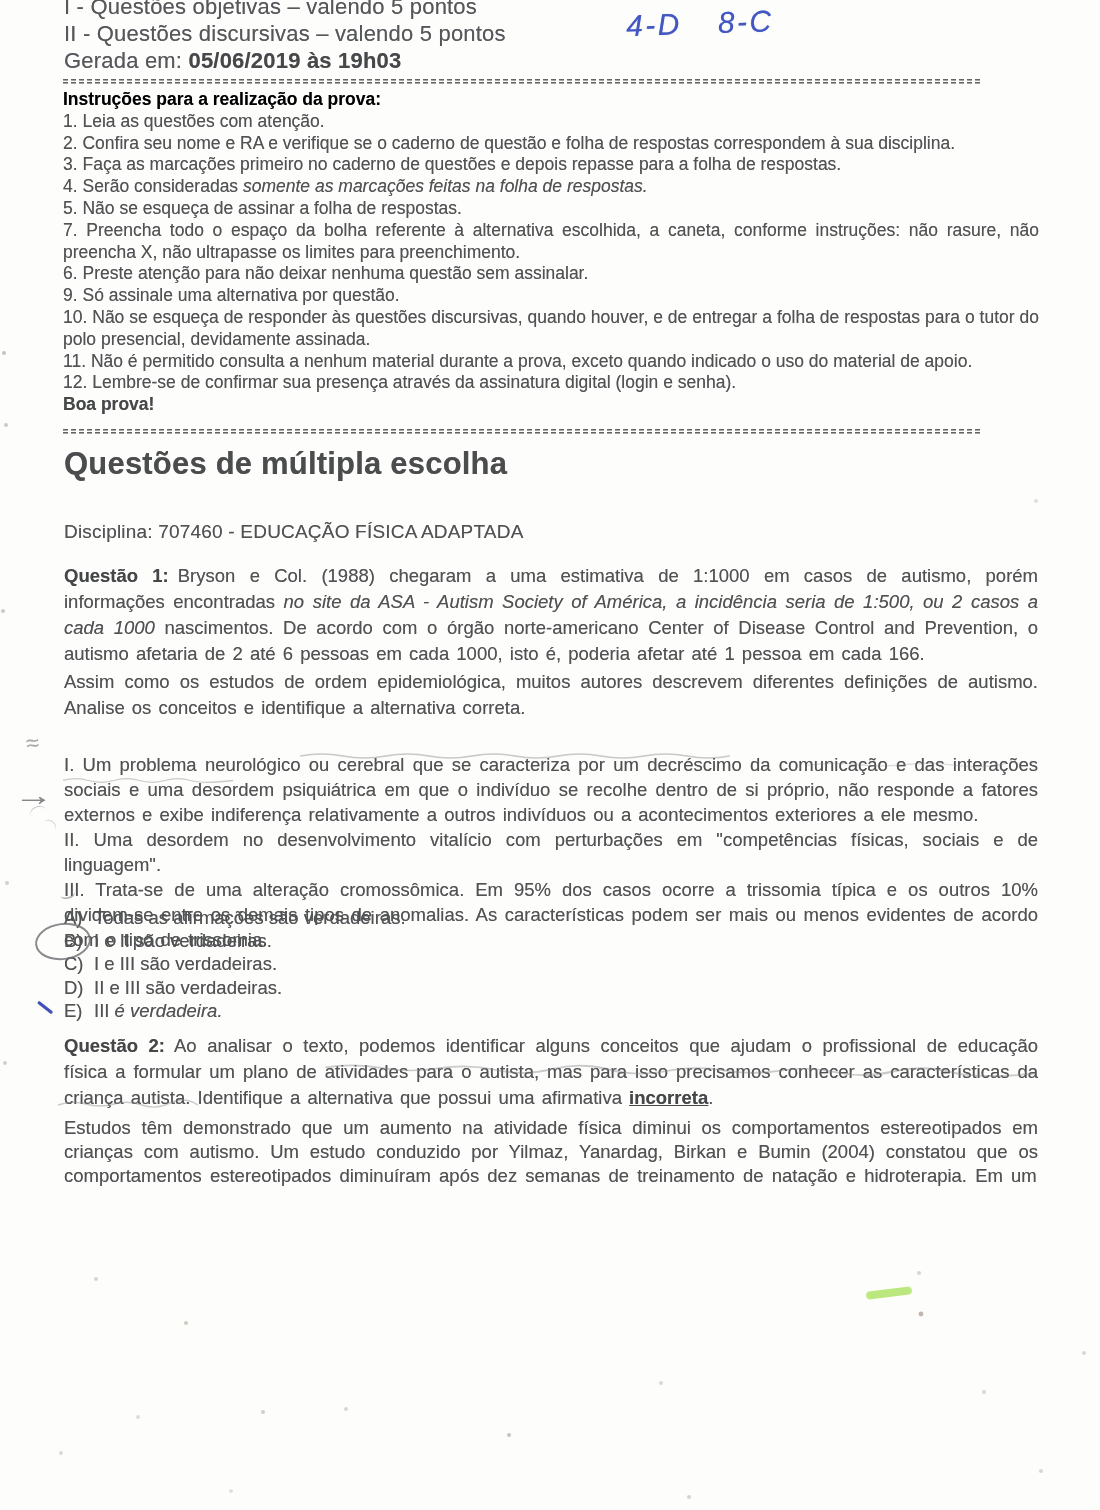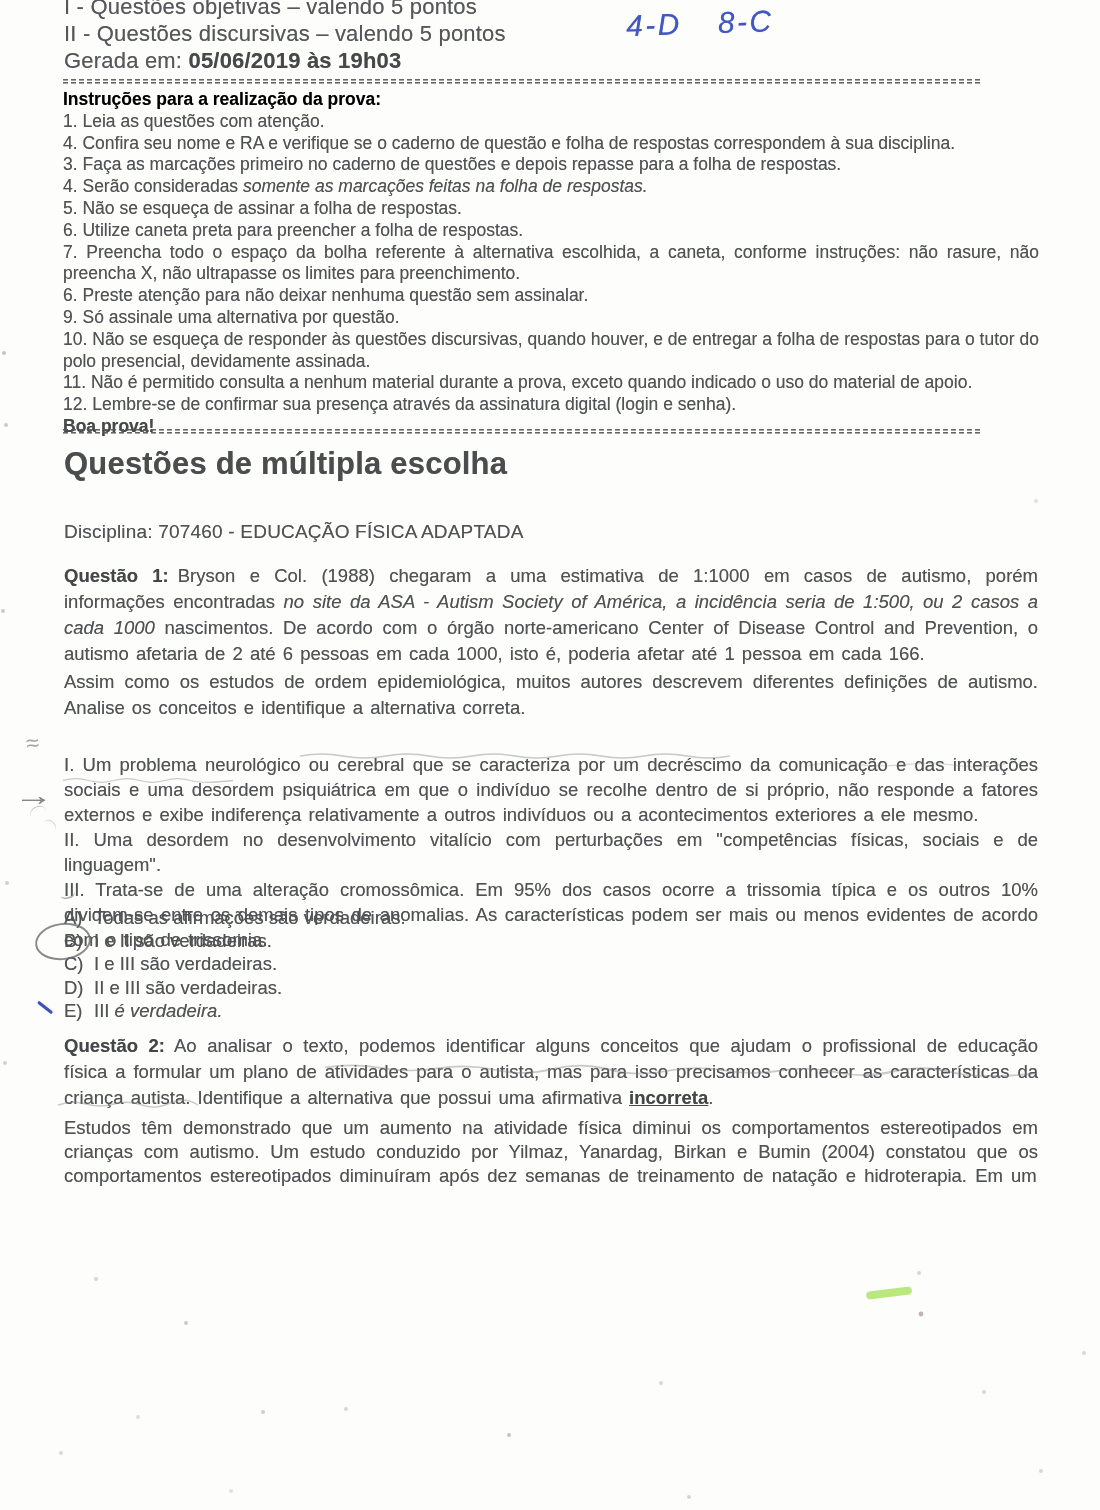--- a/index.html
+++ b/index.html
@@ -115,25 +115,24 @@
 
   <div class="abs hand-note">
     <span>4-D</span><span>8-C</span>
   </div>
 
   <div class="abs divider divider-1"></div>
 
   <div class="abs instructions">
     <p class="title">Instruções para a realização da prova:</p>
     <p><span>1. Leia as questões com atenção.</span><span class="it"></span><span></span></p>
-    <p><span>4. Confira seu nome e RA e verifique se o caderno de questão e folha de respostas correspondem à sua disciplina.</span><span class="it"></span><span></span></p>
+    <p><span>2. Confira seu nome e RA e verifique se o caderno de questão e folha de respostas correspondem à sua disciplina.</span><span class="it"></span><span></span></p>
     <p><span>3. Faça as marcações primeiro no caderno de questões e depois repasse para a folha de respostas.</span><span class="it"></span><span></span></p>
     <p><span>4. Serão consideradas </span><span class="it">somente as marcações feitas na folha de respostas.</span><span></span></p>
     <p><span>5. Não se esqueça de assinar a folha de respostas.</span><span class="it"></span><span></span></p>
-    <p><span>6. Utilize caneta preta para preencher a folha de respostas.</span><span class="it"></span><span></span></p>
     <p><span>7. Preencha todo o espaço da bolha referente à alternativa escolhida, a caneta, conforme instruções: não rasure, não preencha X, não ultrapasse os limites para preenchimento.</span><span class="it"></span><span></span></p>
     <p><span>6. Preste atenção para não deixar nenhuma questão sem assinalar.</span><span class="it"></span><span></span></p>
     <p><span>9. Só assinale uma alternativa por questão.</span><span class="it"></span><span></span></p>
     <p><span>10. Não se esqueça de responder às questões discursivas, quando houver, e de entregar a folha de respostas para o tutor do polo presencial, devidamente assinada.</span><span class="it"></span><span></span></p>
     <p><span>11. Não é permitido consulta a nenhum material durante a prova, exceto quando indicado o uso do material de apoio.</span><span class="it"></span><span></span></p>
     <p><span>12. Lembre-se de confirmar sua presença através da assinatura digital (login e senha).</span><span class="it"></span><span></span></p>
     <p class="closing">Boa prova!</p>
   </div>
 
   <div class="abs divider divider-2"></div>

